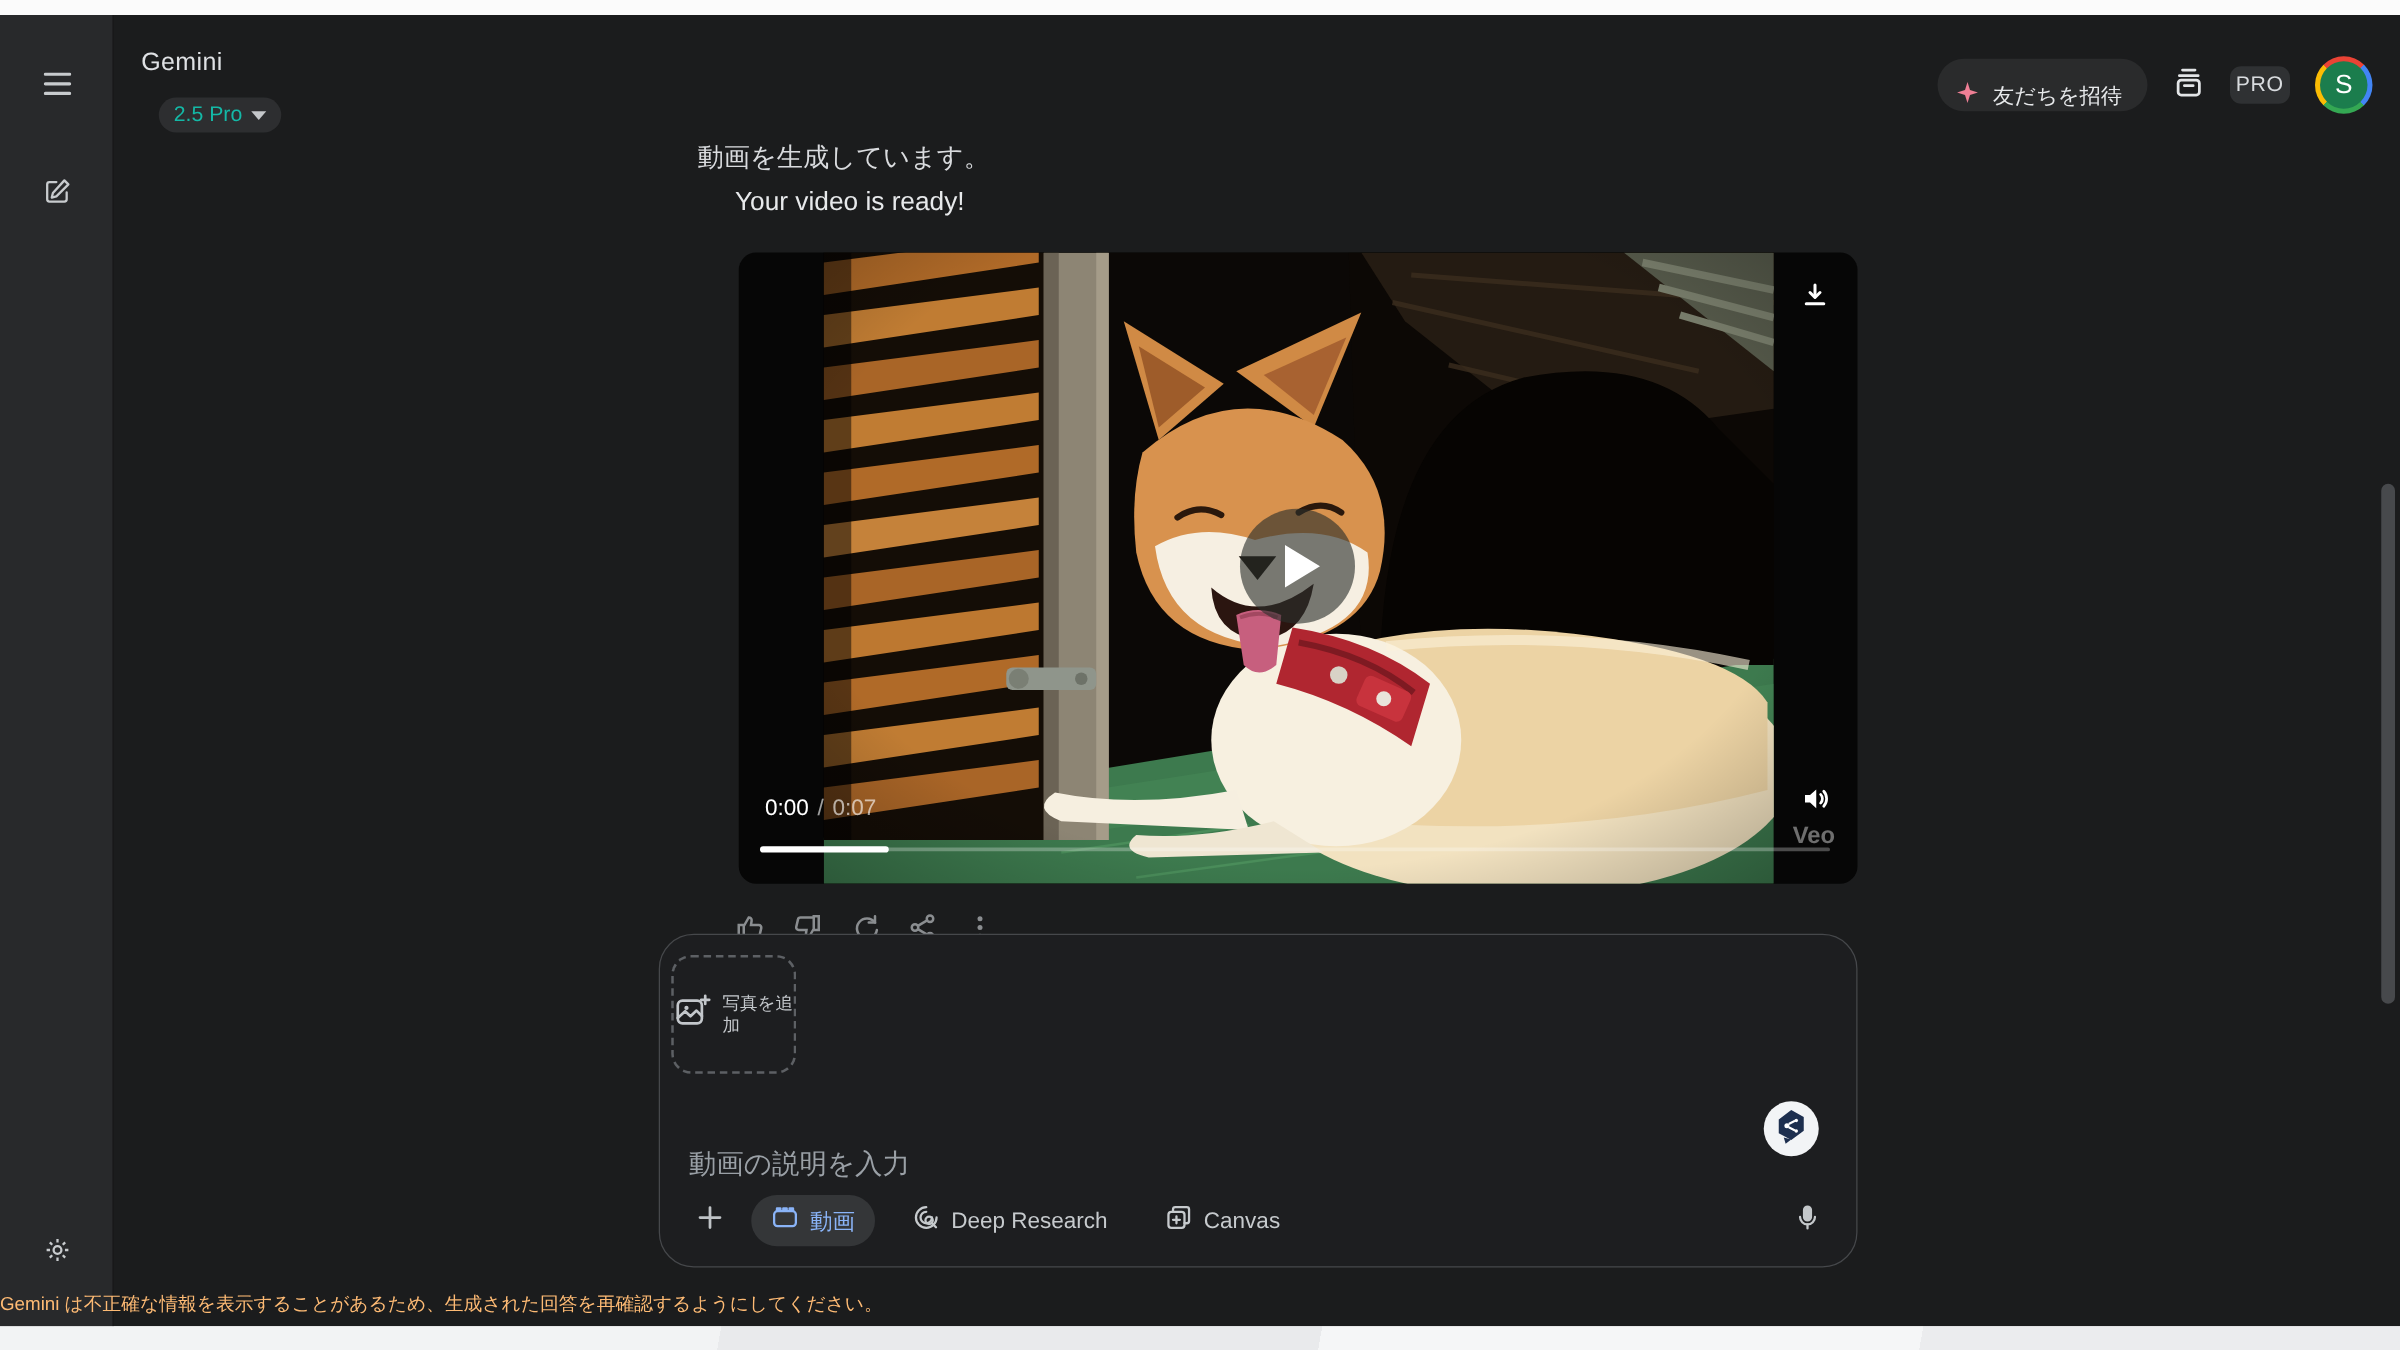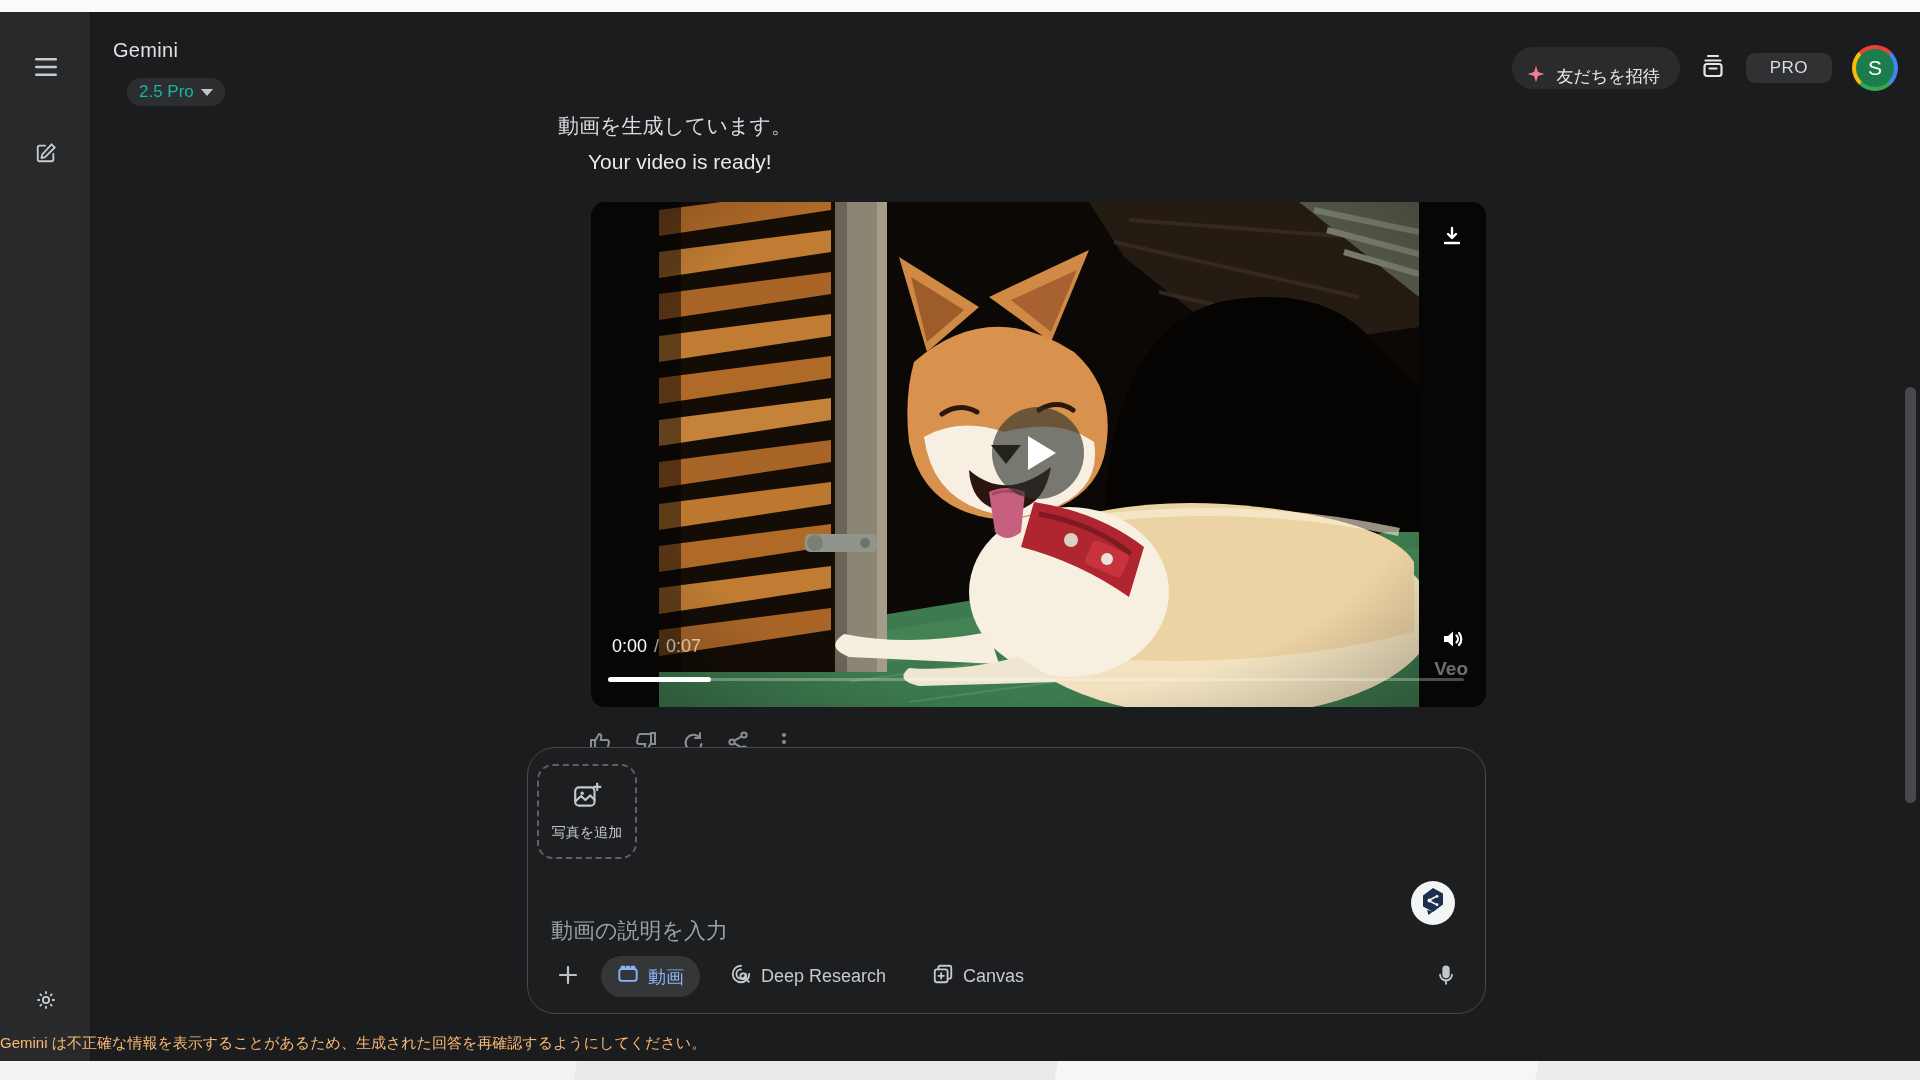--- a/index.html
+++ b/index.html
@@ -25,21 +25,21 @@
   .model-pill { position:absolute; left:127px; top:66px; height:28px; padding:12px 12px;
     background:#2d2e30; border-radius:15px; display:flex; align-items:center; gap:7px;
     color:#14b8a6; font-size:17px; cursor:pointer; }
   .caret { width:0; height:0; border-left:6px solid transparent; border-right:6px solid transparent;
     border-top:7px solid #c4c7ca; }
 
   .top-right { position:absolute; right:22px; top:26px; height:60px; display:flex; align-items:center; gap:20px; }
   .invite-btn { height:42px; padding:16px 20px 0 14px; border-radius:21px; background:#2a2b2c;
     display:flex; align-items:center; gap:10px; color:#e7e9eb; font-size:17px; cursor:pointer; }
   .tool-icon { color:#e3e5e7; cursor:pointer; display:flex; }
-  .pro-badge { height:30px; padding:0 24px; border-radius:9px; background:#2f3133;
+  .pro-badge { height:30px; padding:0 5px; border-radius:9px; background:#2f3133;
     display:flex; align-items:center; color:#d9dcdf; font-size:17px; letter-spacing:.5px; }
   .avatar { width:46px; height:46px; border-radius:50%; padding:4px; cursor:pointer;
     background:conic-gradient(from 315deg,#ea4335 0 25%,#4285f4 25% 50%,#34a853 50% 75%,#fbbc04 75% 100%); }
   .avatar-inner { width:38px; height:38px; border-radius:50%; background:#1b7d4d; color:#fff;
     display:flex; align-items:center; justify-content:center; font-size:21px; }
 
   
   .msg1 { position:absolute; left:558px; top:100px; font-size:21px; color:#d9dbde; }
   .msg2 { position:absolute; left:588px; top:138px; font-size:21px; color:#e7e9eb; }
 
@@ -60,21 +60,21 @@
   .vol-btn { position:absolute; right:22px; top:425px; color:#fff; cursor:pointer; }
   .veo { position:absolute; right:18px; top:456px; font-size:19px; font-weight:700; color:rgba(255,255,255,.42); }
 
   
   .actions { position:absolute; left:588px; top:718px; display:flex; gap:22px; color:#8a8d90; z-index:1; }
 
   
   .composer { position:absolute; left:527px; top:735px; width:959px; height:267px; border-radius:28px;
     background:#1d1e20; border:1px solid #46484b; z-index:2; }
   .add-photo { position:absolute; left:9px; top:16px; width:100px; height:95px; border-radius:16px;
-    border:2px dashed #5d6064; display:flex; flex-direction:column; align-items:center; justify-content:center;
+    border:2px dashed #5d6064; display:flex; flex-direction:row; align-items:center; justify-content:center;
     gap:9px; color:#c3c7cb; cursor:pointer; }
   .add-photo-label { font-size:14px; }
   .prompt-input { position:absolute; left:23px; top:166px; width:640px; height:34px; background:transparent;
     border:none; outline:none; font-size:22px; color:#e7e9eb;
     font-family:"Liberation Sans","DejaVu Sans",sans-serif; }
   .prompt-input::placeholder { color:#9aa0a6; opacity:1; }
   .ext-badge { position:absolute; right:30px; top:133px; width:44px; height:44px; border-radius:50%;
     background:#f2f4f6; display:flex; align-items:center; justify-content:center; cursor:pointer; }
   .toolbar { position:absolute; left:20px; top:208px; width:919px; height:41px; display:flex; align-items:center; }
   .plus-btn { width:40px; height:40px; display:flex; align-items:center; justify-content:center;

